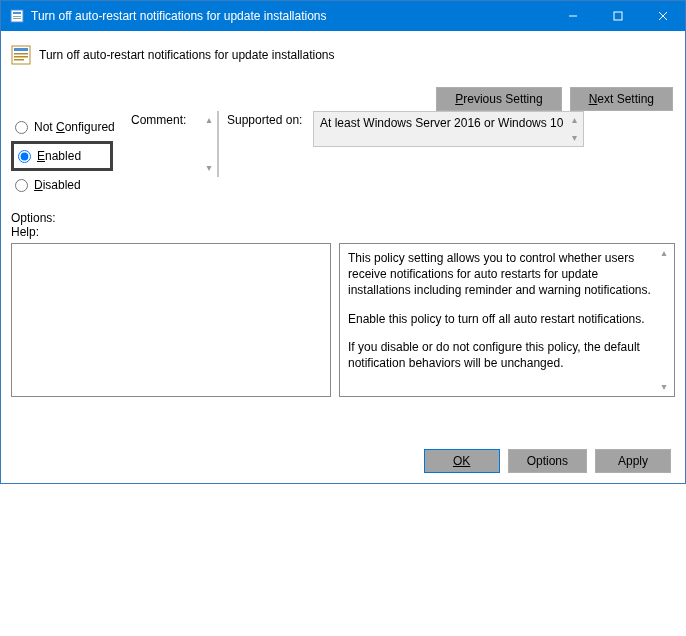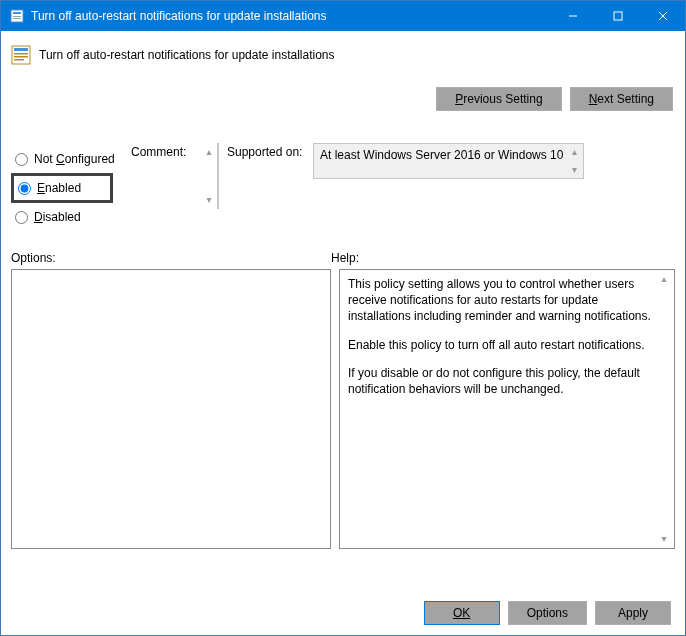--- a/index.html
+++ b/index.html
@@ -1,43 +1,43 @@
 <!DOCTYPE html>
 <html><head>
 <meta charset="utf-8">
 <style>
   * { box-sizing: border-box; font-family: "Segoe UI", Tahoma, sans-serif; font-size: 12px; }
   body { margin: 0; background: #fff; }
-  .window { width: 686px; height: 636px; border: 1px solid #3a7abf; display: flex; flex-direction: column; background:#fff; }
+  .window { width: 686px; height: 484px; border: 1px solid #3a7abf; display: flex; flex-direction: column; background:#fff; }
   .titlebar { height: 30px; background: #0078d7; color: #fff; display: flex; align-items: center; }
   .titlebar .icon { width: 16px; height: 16px; margin: 0 6px 0 8px; display:flex;align-items:center;justify-content:center;}
   .titlebar .title { flex: 1; font-size: 12px; }
   .titlebar .btns { display: flex; }
   .titlebar .btn { width: 45px; height: 30px; display: flex; align-items: center; justify-content: center; }
   .titlebar .btn svg { stroke: #fff; }
   .body { flex: 1; padding: 8px 10px 10px 10px; display: flex; flex-direction: column; }
   .header-row { display:flex; align-items:flex-start;}
   .header-left { display:flex; align-items:center; gap:8px; flex:1; padding-top:6px;}
   .header-left .gp-icon { width:20px; height:20px; display:flex; align-items:center; justify-content:center;}
   .header-title { font-size:12px; }
   .nav-buttons { display:flex; gap:8px; padding:6px 2px 0 0;}
   button.win { background:#a3a3a3; border:1px solid #adadad; padding:4px 18px; min-width:88px; font-size:12px;margin-top:42px;}
-  .mid { display:flex; margin-top:32px;justify-content:flex-end; }
+  .mid { display:flex; margin-top:0;justify-content:flex-end; }
   .radios { width:120px; padding-top:4px;}
   .radio-row { display:flex; align-items:center; gap:6px; height:24px; padding-left:4px;}
   .radio-row.highlight { border:3px solid #404040; width:102px; height:30px; margin:2px 0;}
   .radio-row input[type=radio]{ margin:0;}
   .fields { flex:1; display:flex; gap:8px;}
   .field-row { display:flex; align-items:flex-start; gap:6px;}
   .field-label { width:80px; text-align:left; padding-top:2px;}
   .comment-box { flex:1; height:66px; border:1px solid #c5c5c5; background:#fff; position:relative; }
   .supported-box { flex:1; height:36px; border:1px solid #c5c5c5; background:#f0f0f0; position:relative; padding:4px 20px 4px 6px; color:#000;}
   .scroll-arrows { position:absolute; right:1px; top:1px; bottom:1px; width:16px; display:flex; flex-direction:column; justify-content:space-between;}
   .scroll-arrows span { color:#9a9a9a; font-size:10px; text-align:center; line-height:14px;}
-  .labels-row { display:flex; margin-top:22px; }
+  .labels-row { display:flex; margin-top:14px;flex-direction:column; }
   .labels-row .l1 { width:320px; }
   .panes { flex:1; display:flex; gap:8px; margin-top:4px; min-height:0;}
   .pane { border:1px solid #888; background:#fff; flex:1; padding:6px 18px 6px 8px; overflow:hidden; position:relative;}
   .pane .scroll-arrows { right:2px; top:2px; bottom:2px;}
   .options-pane { width:320px; flex:0 0 320px;}
   .help-text p { margin:0 0 12px 0; line-height:1.35;}
   .footer { display:flex; justify-content:flex-end; gap:8px; padding:10px 4px 0 0;}
   .footer button.win { min-width:76px;}
   .footer button.ok { border:1px solid #0078d7;text-decoration:underline;}
   .under { text-decoration: underline; }

